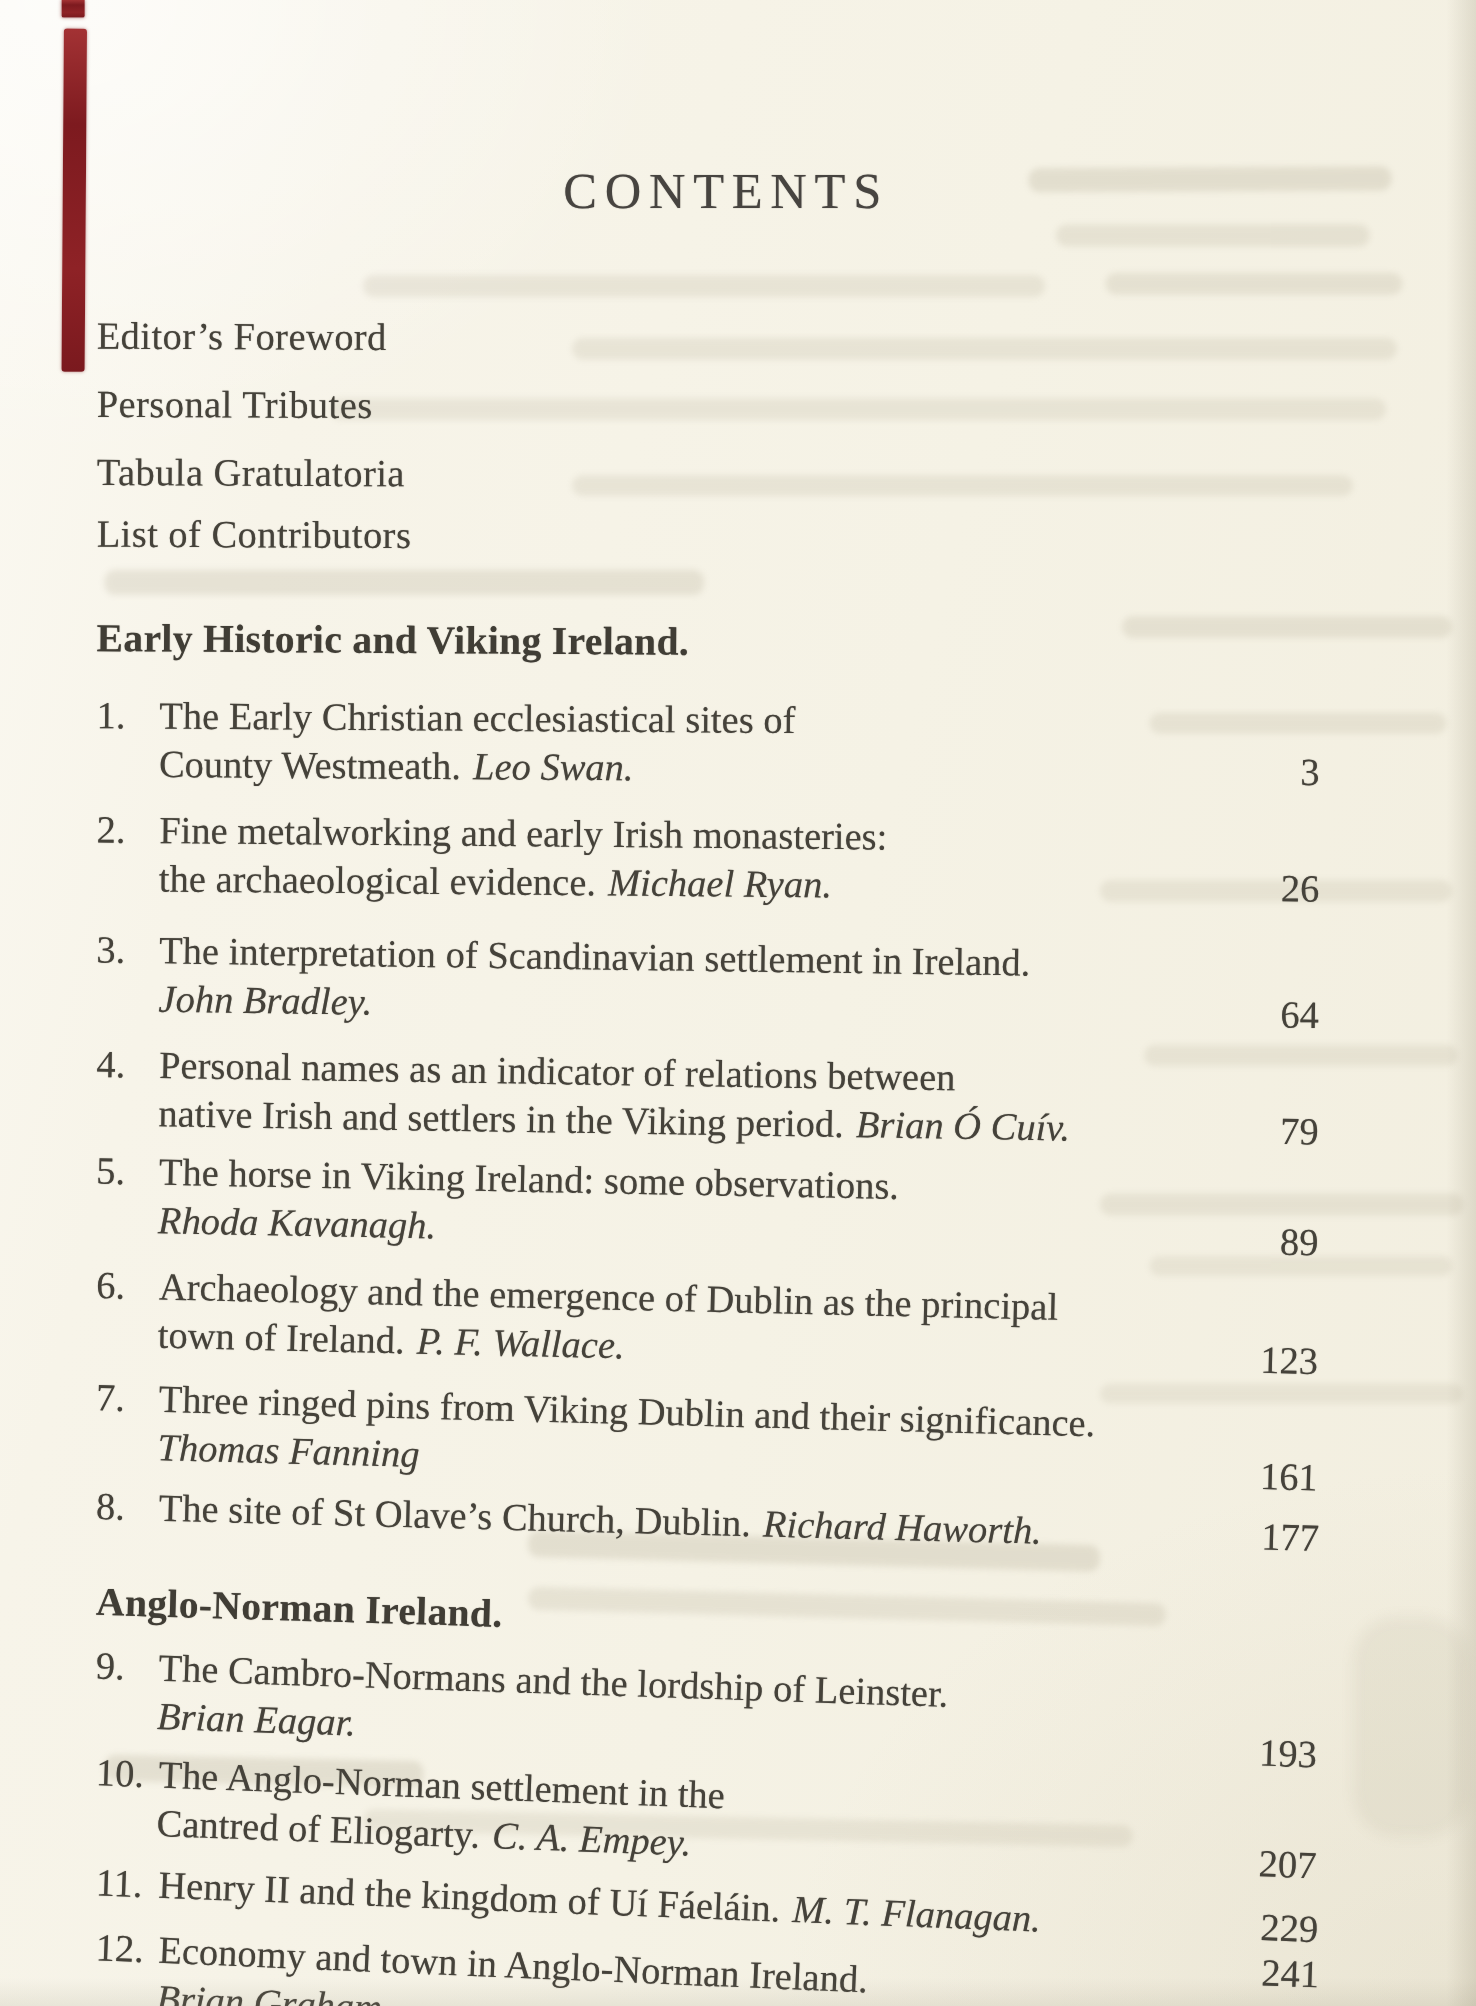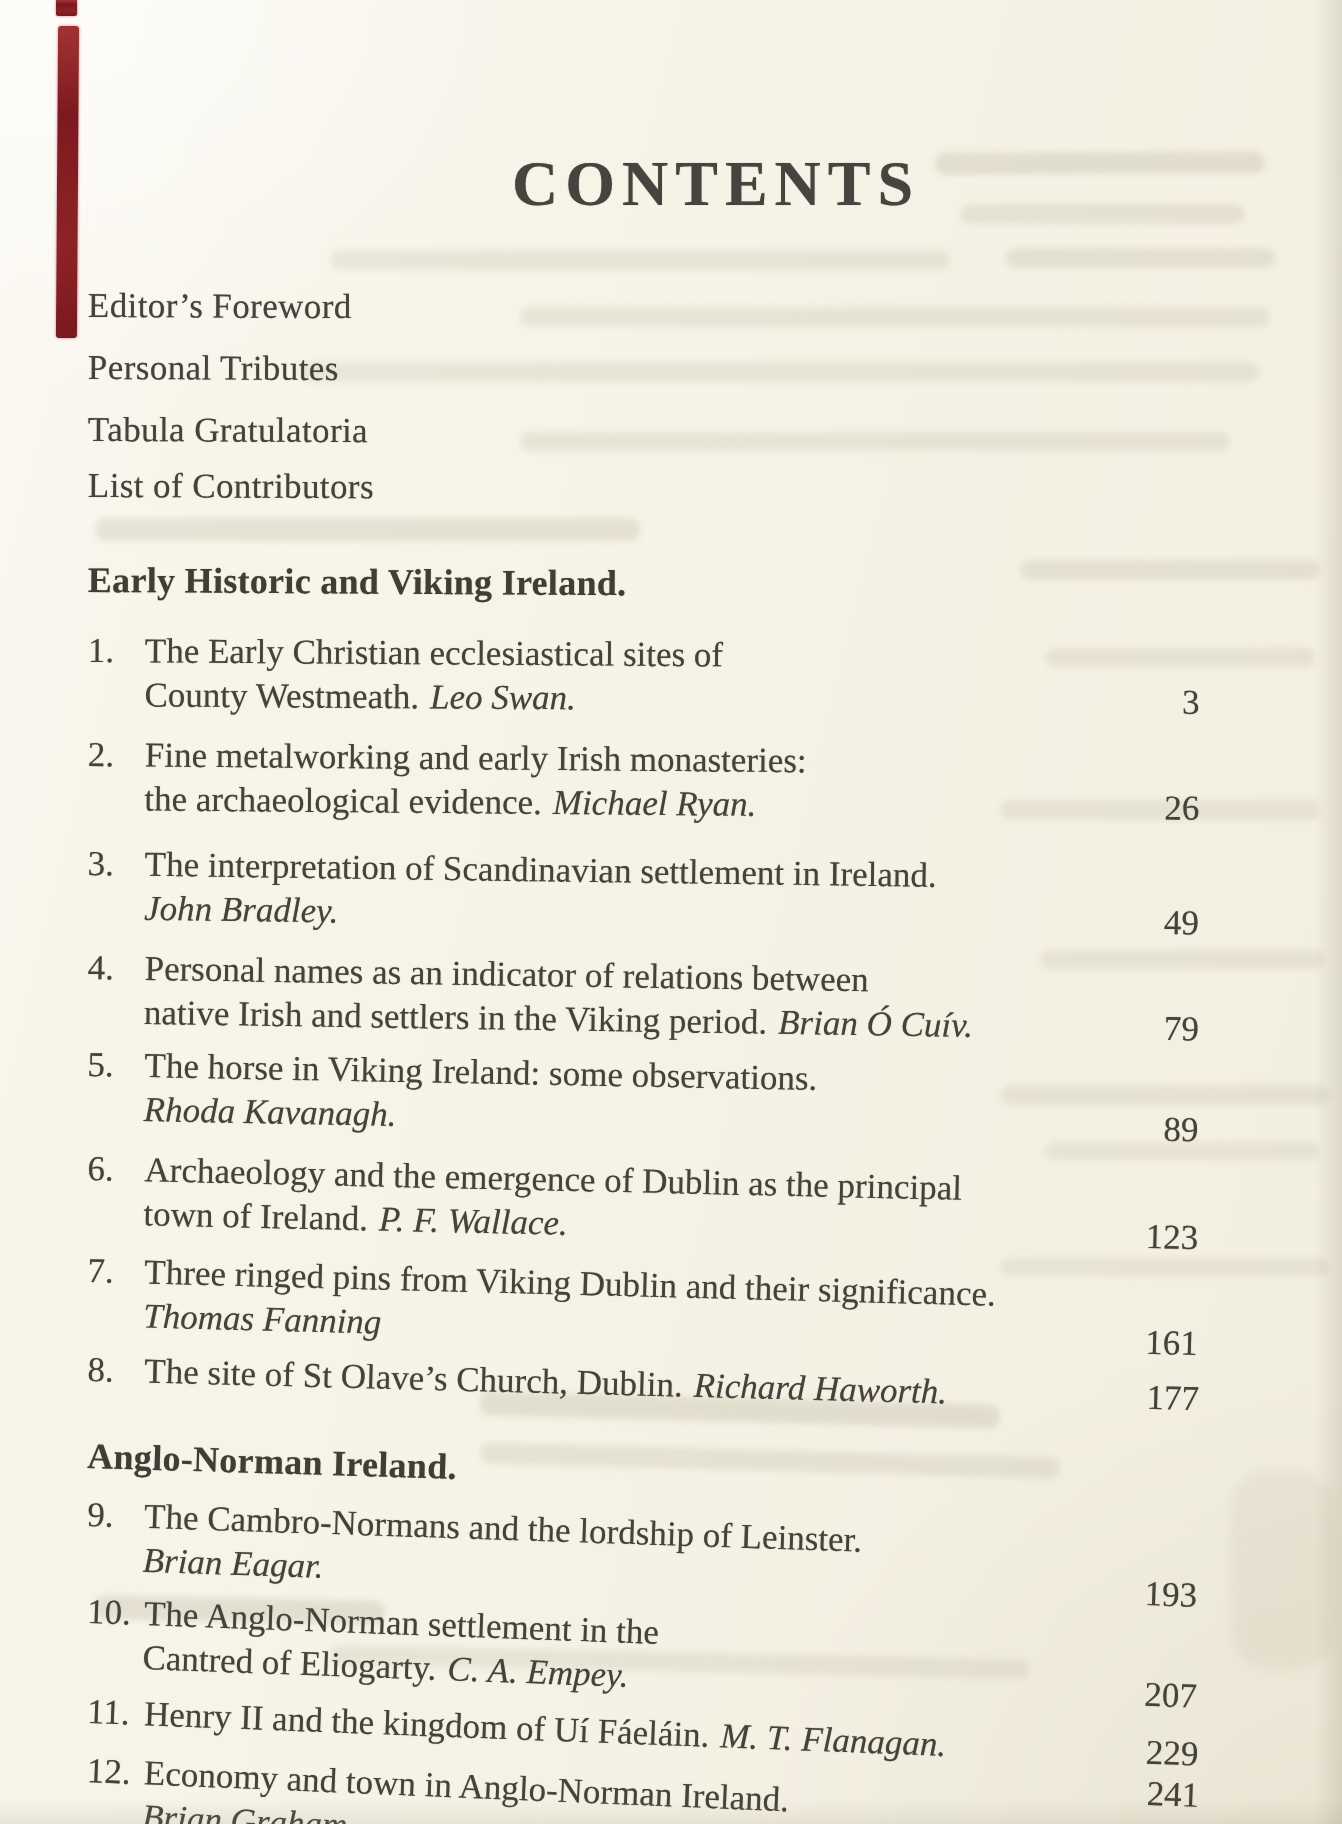--- a/index.html
+++ b/index.html
@@ -23,21 +23,21 @@
   .edge-right{position:absolute;top:0;right:0;width:32px;height:100%;
     background:linear-gradient(to left,rgba(146,138,114,.22),rgba(146,138,114,0) 85%);}
   .edge-bottom{position:absolute;left:0;bottom:0;width:100%;height:26px;
     background:linear-gradient(to top,rgba(146,138,114,.14),rgba(146,138,114,0));}
 
   
   .g{position:absolute;background:#9b9277;border-radius:10px;filter:blur(3px);}
 
   .title{
     position:absolute;left:512px;top:147px;margin:0;
-    font-size:64px;font-weight:700;letter-spacing:7px;color:#474440;
+    font-size:46px;font-weight:400;letter-spacing:7px;color:#474440;
   }
   .fm-item{position:absolute;left:88px;font-size:35px;letter-spacing:.4px;transform-origin:0 0;}
   .sec-head{position:absolute;left:88px;font-size:36px;font-weight:bold;letter-spacing:.3px;transform-origin:0 0;color:#403d35;}
 
   .entry{
     position:absolute;left:88px;width:1112px;display:flex;align-items:flex-start;
     font-size:35px;line-height:44px;transform-origin:0 0;
   }
   .num{flex:0 0 57px;}
   .body{flex:1 1 auto;white-space:nowrap;}
@@ -102,21 +102,21 @@
           <span class="line"><span class="run">the archaeological evidence.</span><span class="run it">Michael Ryan.</span></span>
         </span>
         <span class="pg">26</span>
       </div>
       <div class="entry" style="top: 842px; transform: rotate(0.8deg);">
         <span class="num">3.</span>
         <span class="body">
           <span class="line"><span class="run">The interpretation of Scandinavian settlement in Ireland.</span></span>
           <span class="line"><span class="run it">John Bradley.</span></span>
         </span>
-        <span class="pg">49</span>
+        <span class="pg">64</span>
       </div>
       <div class="entry" style="top: 946px; transform: rotate(0.9deg);">
         <span class="num">4.</span>
         <span class="body">
           <span class="line"><span class="run">Personal names as an indicator of relations between</span></span>
           <span class="line"><span class="run">native Irish and settlers in the Viking period.</span><span class="run it">Brian Ó Cuív.</span></span>
         </span>
         <span class="pg">79</span>
       </div>
       <div class="entry" style="top: 1043px; transform: rotate(1.1deg);">

